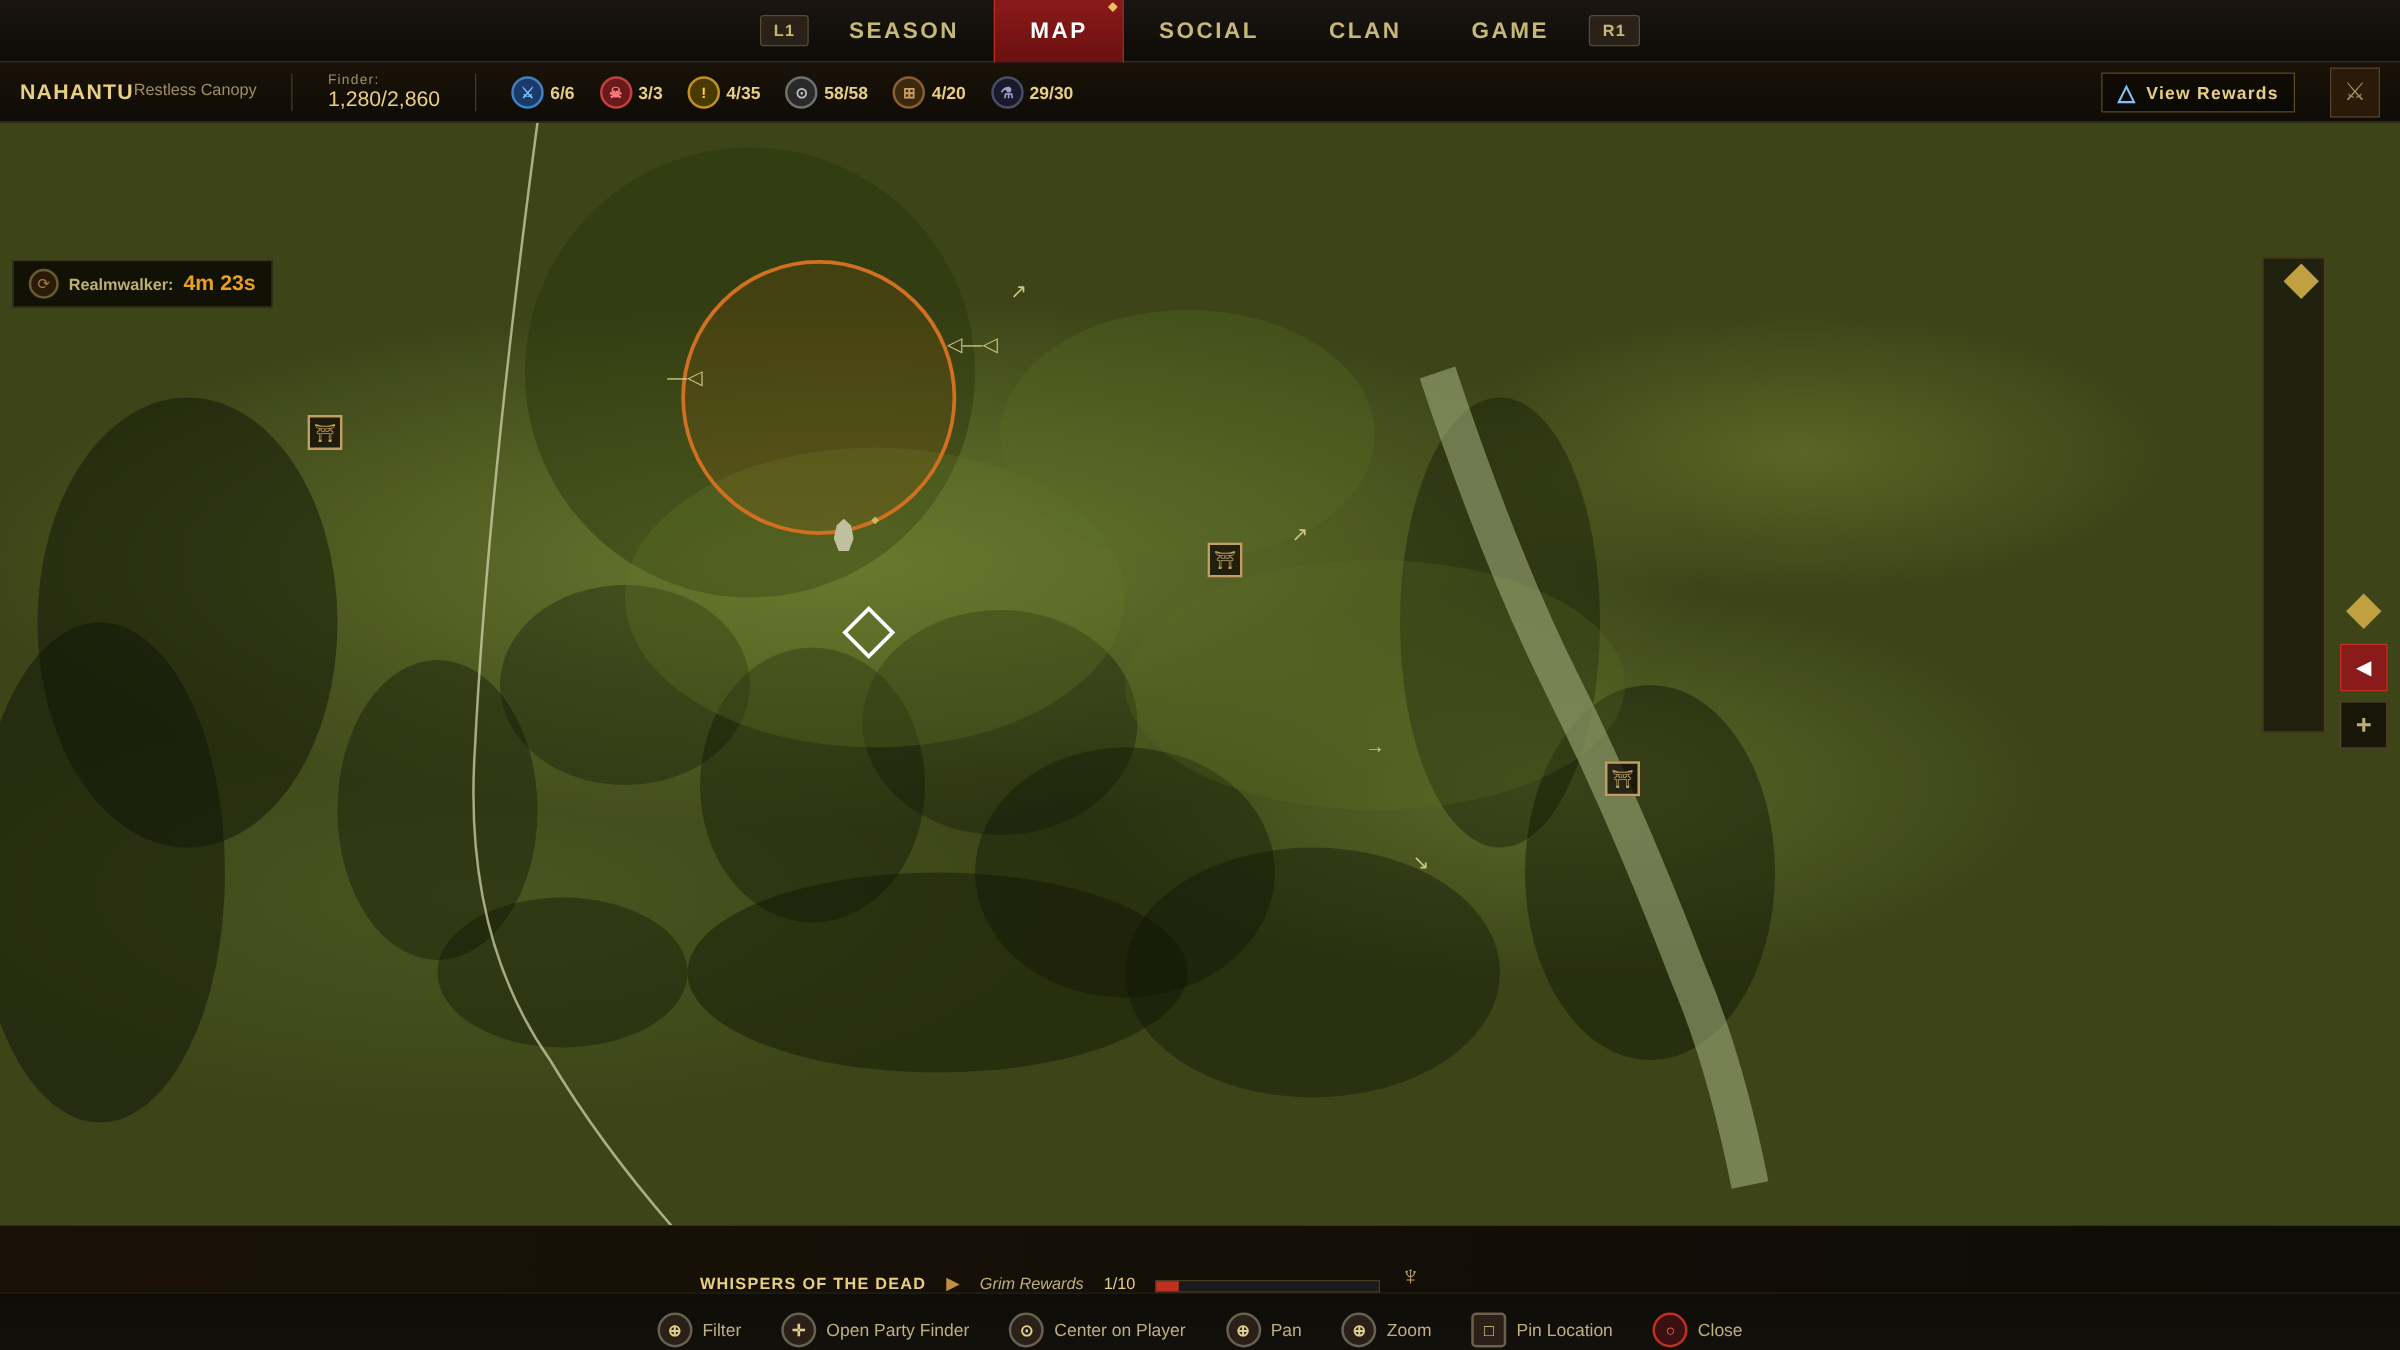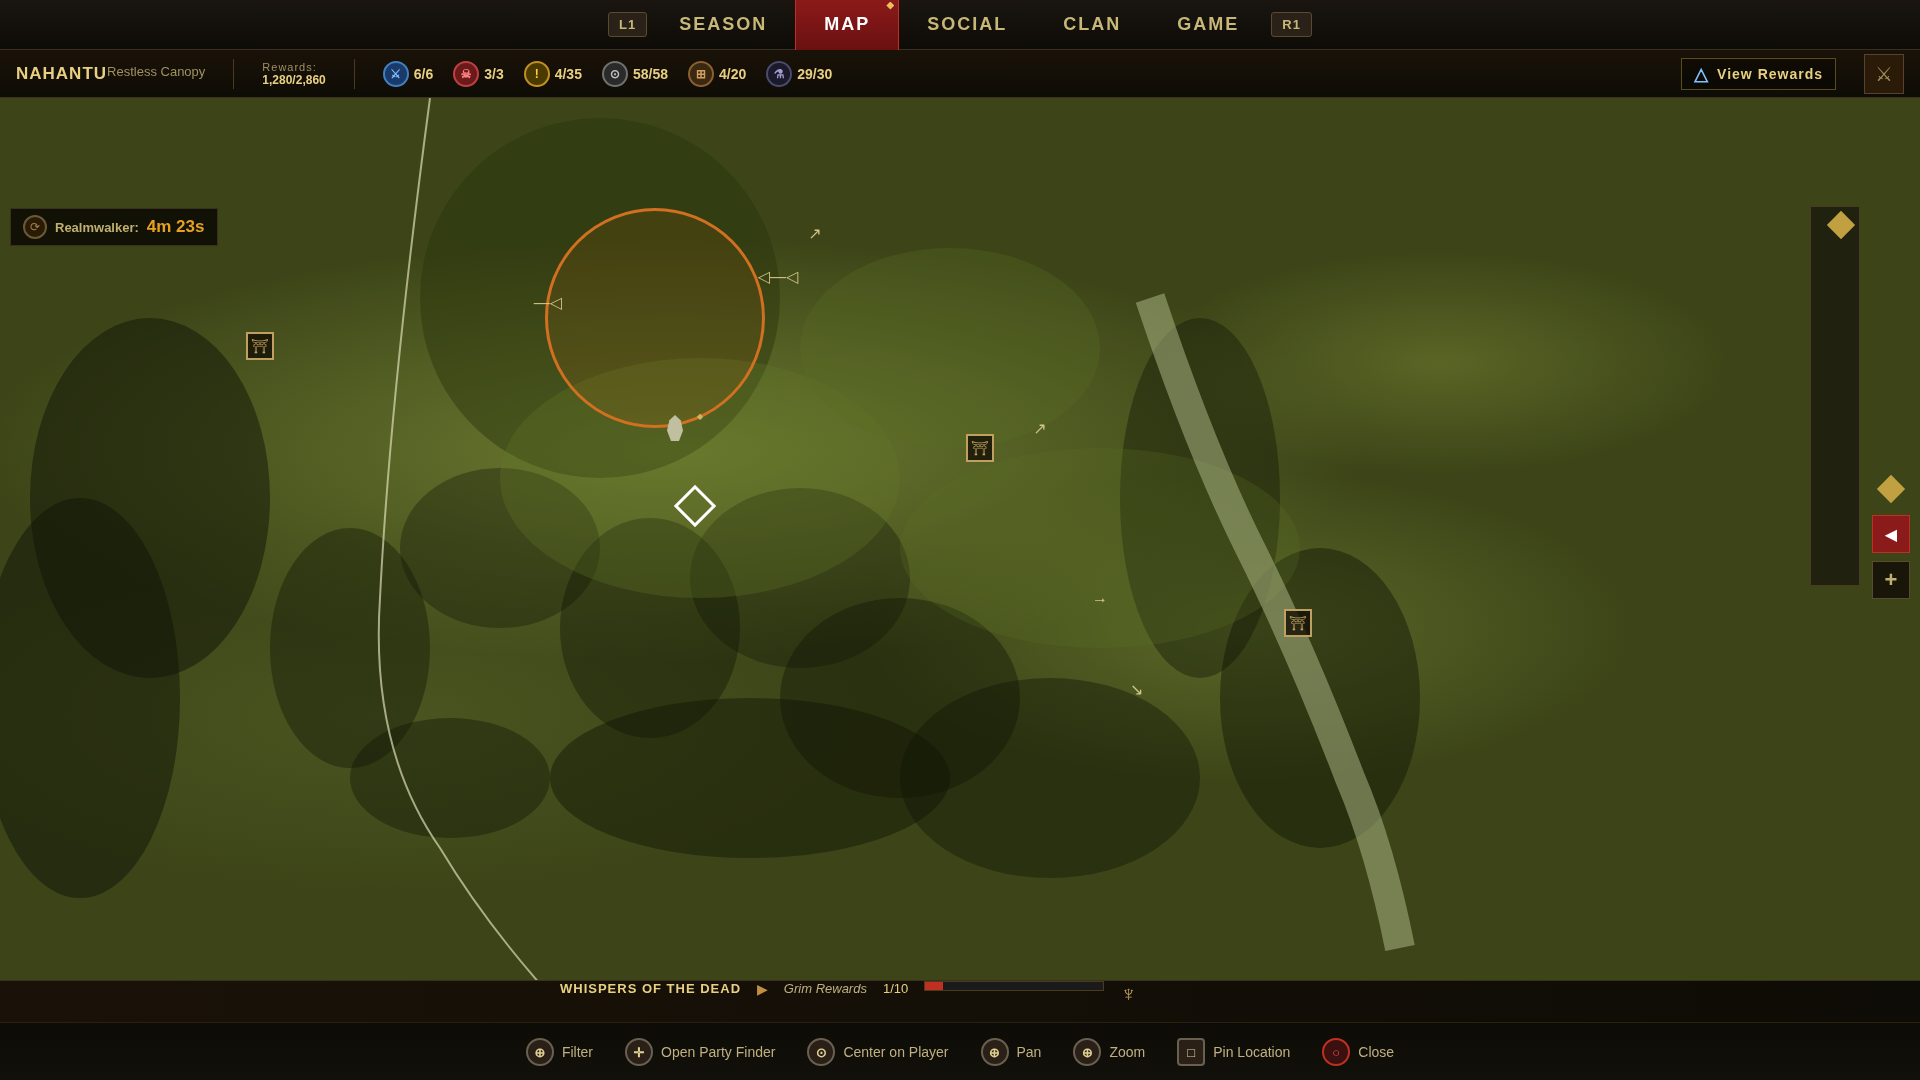--- a/index.html
+++ b/index.html
@@ -102,22 +102,22 @@
       display: flex;
       flex-direction: column;
     }
     .renown-label {
       color: #a09060;
       font-size: 11px;
       letter-spacing: 1px;
     }
     .renown-val {
       color: #e8d080;
-      font-size: 12px;
-      font-weight: bold;
+      font-size: 17px;
+      font-weight: normal;
     }
     .stat-item {
       display: flex;
       align-items: center;
       gap: 5px;
       color: #e8d080;
       font-size: 14px;
       font-weight: bold;
     }
     .stat-icon {
@@ -292,25 +292,25 @@
       position: absolute;
       bottom: 0; left: 0; right: 0;
       height: 100px;
       background: linear-gradient(180deg, #0a0804 0%, #12100a 100%);
       border-top: 1px solid #3a3020;
       z-index: 100;
     }
 
     
     #quest-bar {
-      height: 42px;
+      height: 54px;
       background: linear-gradient(90deg, #1a1208 0%, #0e0c06 100%);
       border-bottom: 1px solid #2a2010;
       display: flex;
-      align-items: flex-start;
+      align-items: flex-end;
       padding: 0 560px;
       gap: 16px;
     }
     .quest-name {
       color: #e8d080;
       font-size: 13px;
       font-weight: bold;
       letter-spacing: 1px;
       text-transform: uppercase;
     }
@@ -406,21 +406,21 @@
   </div>
 </div>
 
 <div id="char-bar">
   <div style="display:flex;flex-direction:row;">
     <span class="char-name">NAHANTU</span>
     <span class="char-location">Restless Canopy</span>
   </div>
   <div class="divider-v"></div>
   <div class="renown-block">
-    <span class="renown-label">Rewards:</span>
+    <span class="renown-label">Finder:</span>
     <span class="renown-val">
       <span>1,280</span>/<span>2,860</span>
     </span>
   </div>
   <div class="divider-v"></div>
 
   <div class="stat-item">
     <div class="stat-icon blue">⚔</div>
     <span>6/6</span>
   </div>

